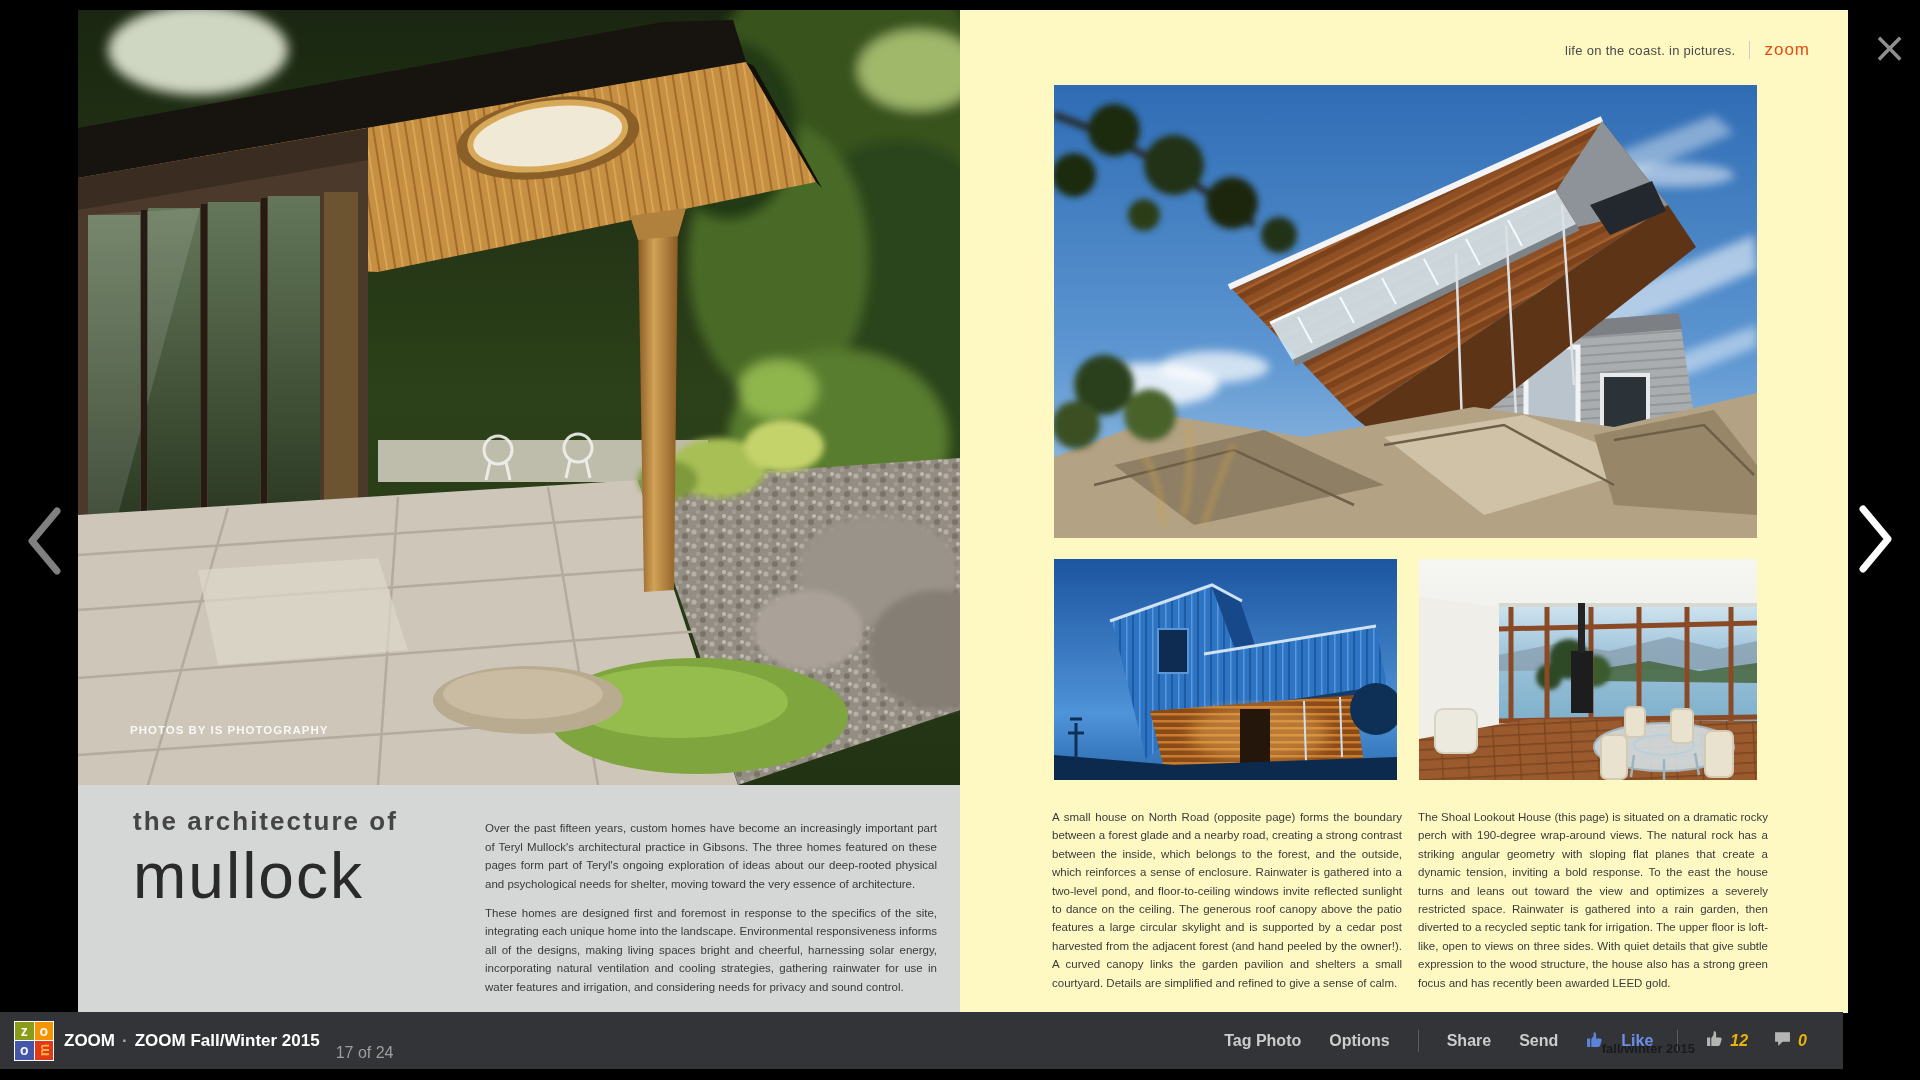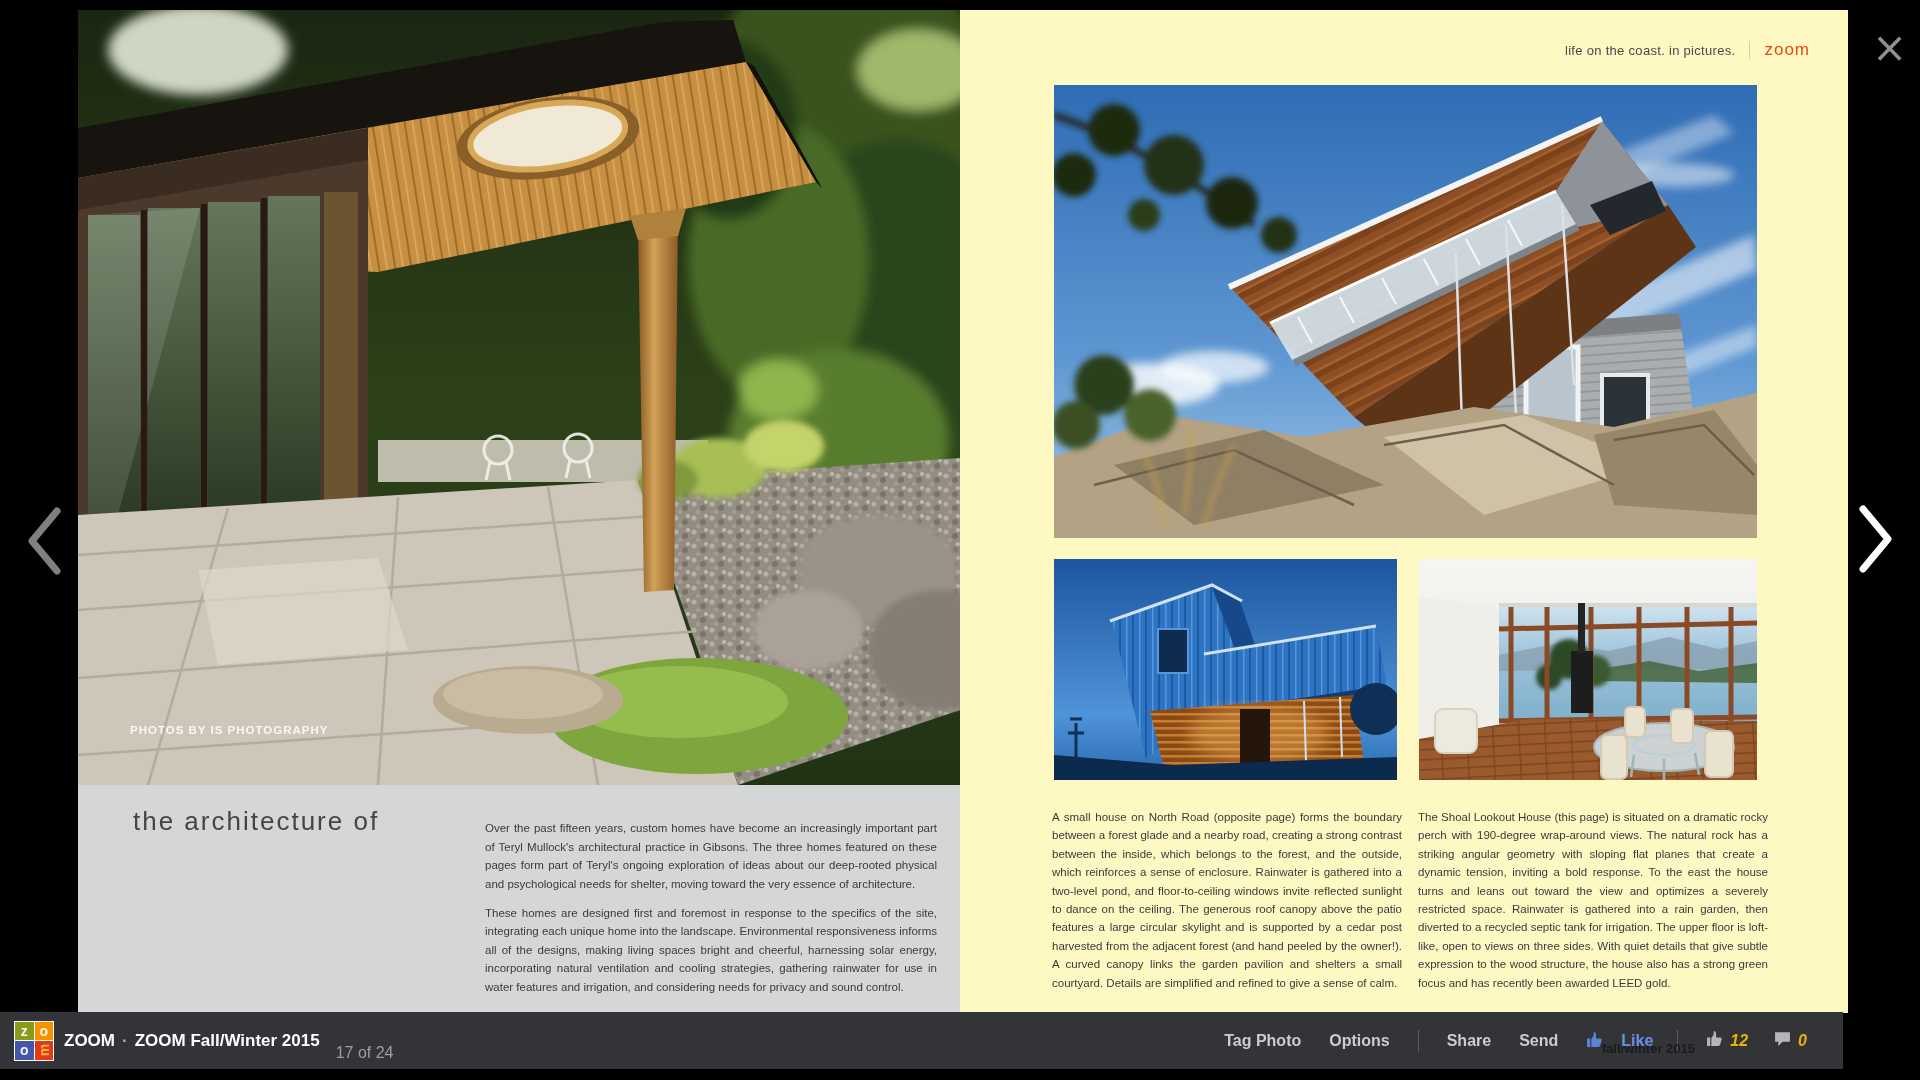--- a/index.html
+++ b/index.html
@@ -12,21 +12,21 @@
   .page-right{left:960px;width:888px;background:#fef9c3;}
 
   .photo{position:absolute;overflow:hidden;}
   .photo svg{display:block;}
 
   .photo-main{left:0;top:0;width:882px;height:775px;}
   .credit{position:absolute;left:52px;top:714px;color:rgba(255,255,255,.88);
           font-size:11.5px;font-weight:bold;letter-spacing:1px;text-align:center;}
 
   .title-block{position:absolute;left:55px;top:796px;color:#2e2e2e;}
-  .kicker{font-size:26px;font-weight:400;letter-spacing:2px;color:#454545;margin-bottom:8px;}
+  .kicker{font-size:26px;font-weight:700;letter-spacing:2px;color:#454545;margin-bottom:8px;}
   .title-line{font-size:64px;font-weight:100;letter-spacing:2px;line-height:62px;color:#2a2a2a;}
 
   .intro{position:absolute;left:407px;top:795px;width:452px;color:#3a3a3a;
          font-size:11.5px;line-height:1.62;text-align:justify;margin-top:14px;}
   .intro p{margin:0 0 10px 0;}
 
   .tagline-row{position:absolute;top:30px;right:38px;display:flex;align-items:center;gap:14px;}
   .tagline{font-size:13px;color:#4a4a4a;letter-spacing:.3px;}
   .tag-divider{width:1px;height:18px;background:#cccccc;}
   .brand{font-size:17px;color:#e8490f;letter-spacing:1px;font-weight:500;}
@@ -202,20 +202,21 @@
         <ellipse cx="445" cy="684" rx="80" ry="25" fill="#c9bca2"></ellipse>
 
         <polygon points="560,212 600,206 596,580 566,582" fill="url(#post)"></polygon>
         <polygon points="552,206 608,198 600,226 560,230" fill="#b0813c"></polygon>
       </svg>
       <div class="credit">PHOTOS BY IS PHOTOGRAPHY</div>
     </div>
 
     <div class="title-block">
       <div class="kicker">the architecture of</div>
+      <div class="title-line">mullock</div>
     </div>
 
     <div class="intro">
       <p>Over the past fifteen years, custom homes have become an increasingly important part of Teryl Mullock's architectural practice in Gibsons. The three homes featured on these pages form part of Teryl's ongoing exploration of ideas about our deep-rooted physical and psychological needs for shelter, moving toward the very essence of architecture.</p>
       <p>These homes are designed first and foremost in response to the specifics of the site, integrating each unique home into the landscape. Environmental responsiveness informs all of the designs, making living spaces bright and cheerful, harnessing solar energy, incorporating natural ventilation and cooling strategies, gathering rainwater for use in water features and irrigation, and considering needs for privacy and sound control.</p>
     </div>
   </section>
 
   <section class="page page-right">
     <div class="tagline-row">

